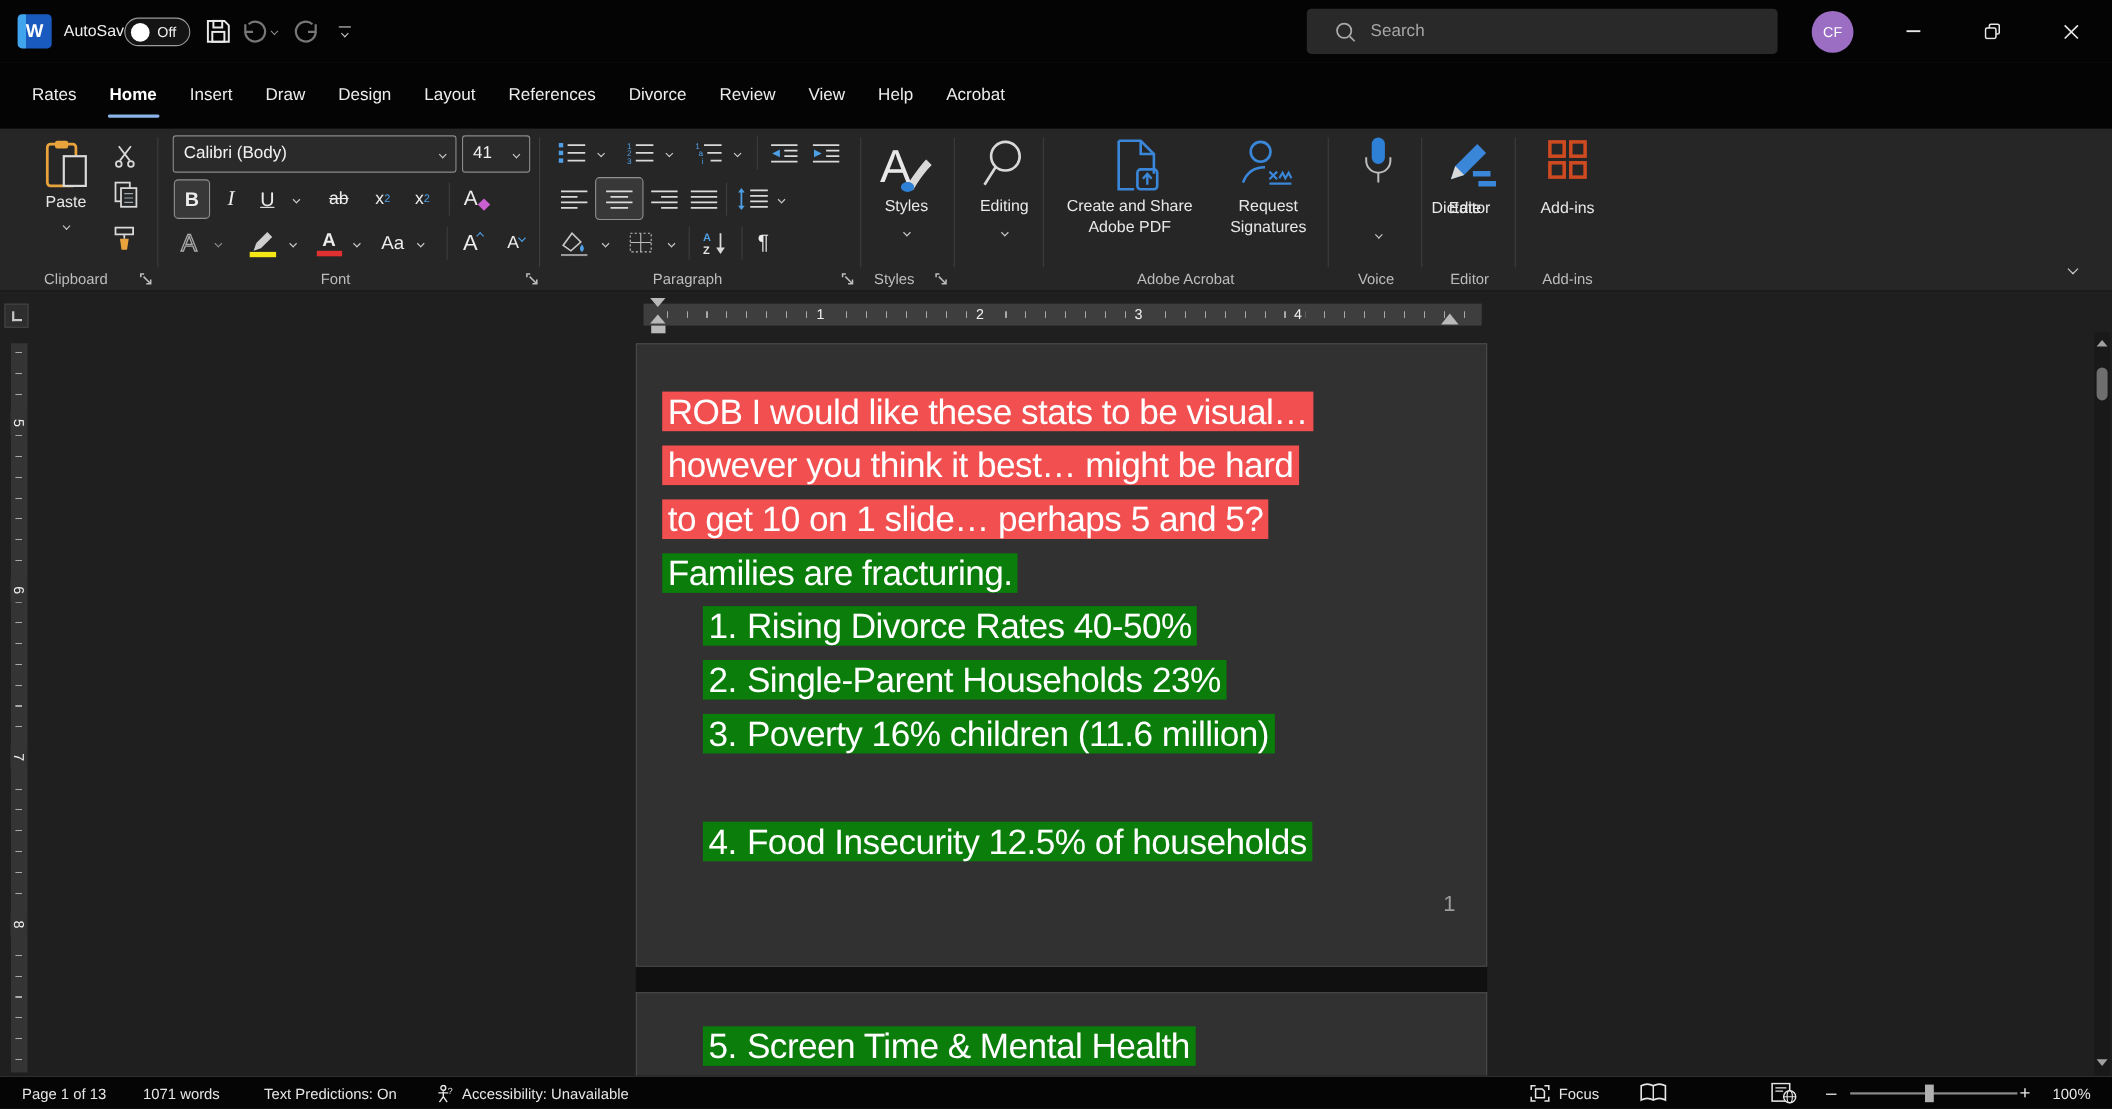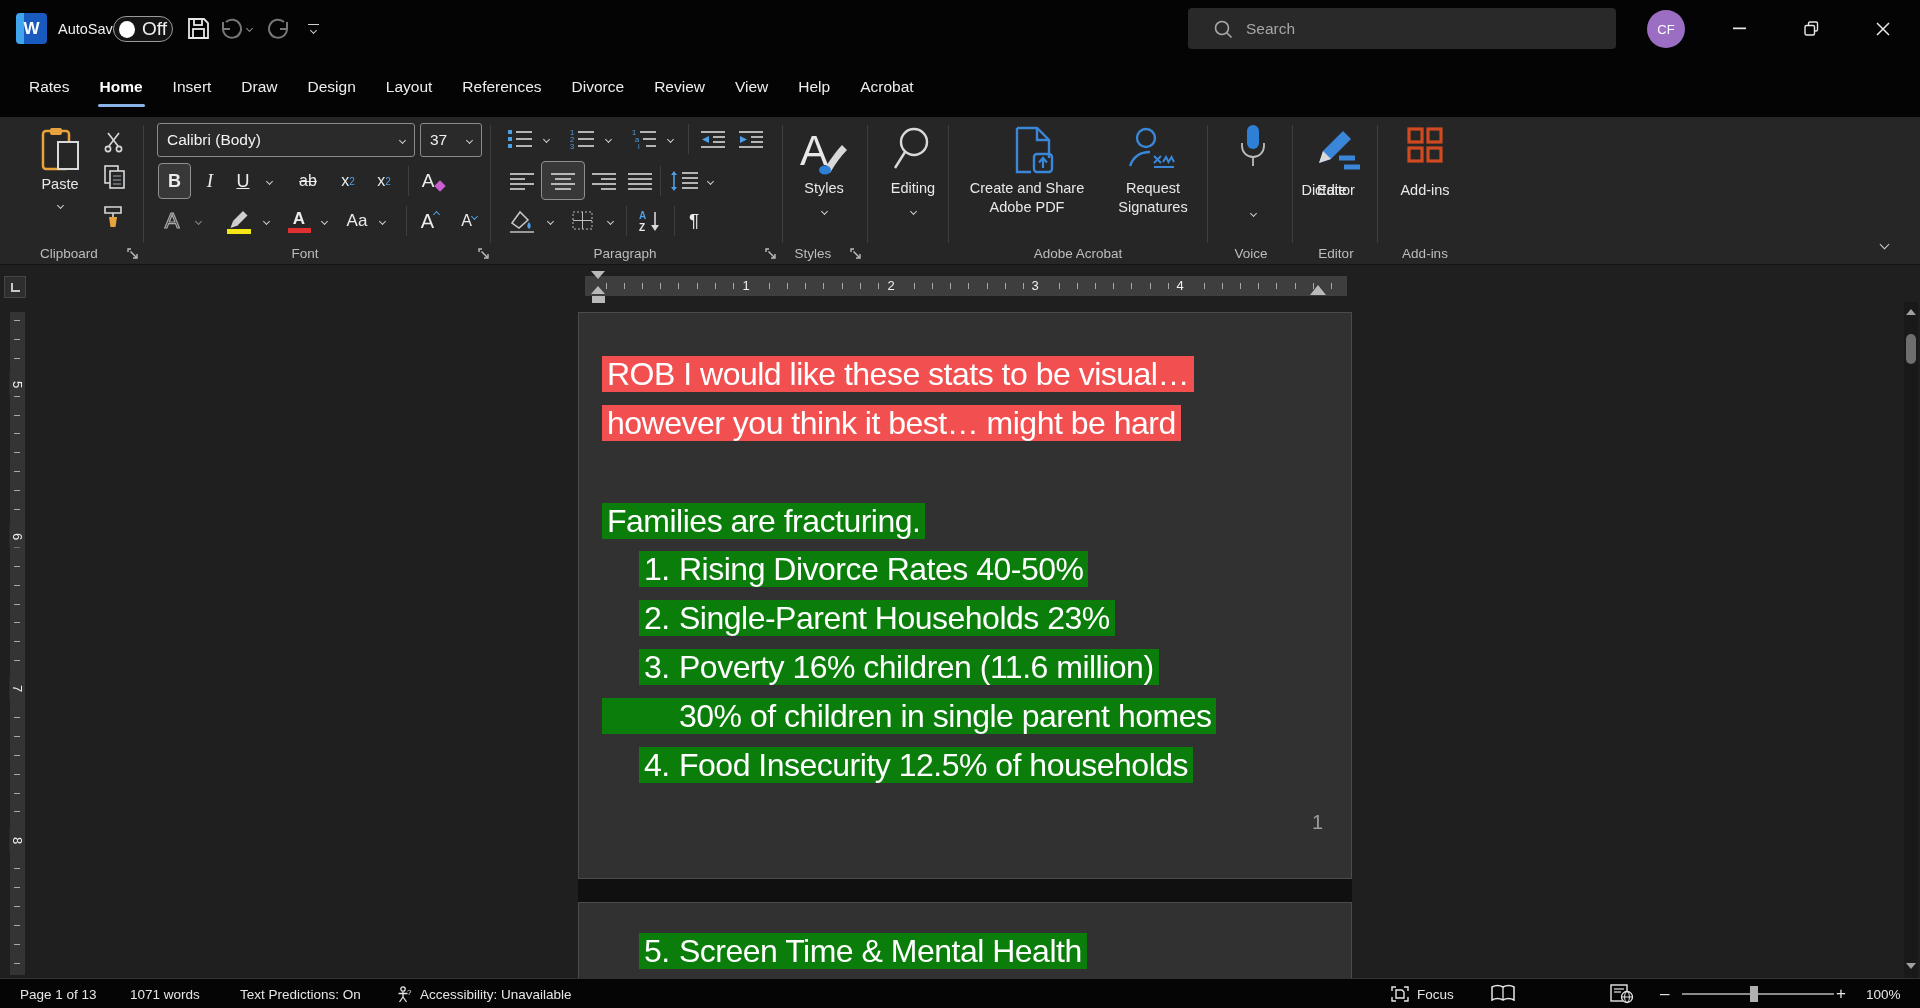--- a/index.html
+++ b/index.html
@@ -10,21 +10,21 @@
 
   
   .titlebar{position:absolute;top:0;left:0;width:1920px;height:57px;background:#040404}
   .word-logo{position:absolute;left:16px;top:13px;width:31px;height:31px;border-radius:4px;
     background:linear-gradient(90deg,#41a5ee 0 8px,#185abd 8px);display:flex;align-items:center;justify-content:center;
     color:#fff;font-weight:bold;font-size:17px}
   .autosave-label{position:absolute;left:58px;top:0;height:57px;display:flex;align-items:center;font-size:14.5px;color:#f0f0f0}
   .toggle{position:absolute;left:113px;top:16px;width:60px;height:26px;border:1.5px solid #9a9a9a;border-radius:13px;
     background:#141414;display:flex;align-items:center;gap:7px;padding:0 5px}
   .knob{width:17px;height:17px;border-radius:50%;background:#fff}
-  .toggle-state{font-size:19px;color:#f0f0f0}
+  .toggle-state{font-size:13px;color:#f0f0f0}
   .qat-btn{position:absolute;top:0;height:57px;display:flex;align-items:center;justify-content:center}
   .title-group{position:absolute;left:429px;top:0;height:57px;display:flex;align-items:center;gap:9px;font-size:15.5px;color:#f2f2f2;white-space:nowrap}
   .searchbox{position:absolute;left:1188px;top:8px;width:428px;height:41px;background:#292929;border-radius:4px;
     display:flex;align-items:center;gap:13px;padding-left:25px}
   .search-ph{font-size:15.5px;color:#a6a6a6}
   .avatar{position:absolute;left:1647px;top:10px;width:38px;height:38px;border-radius:50%;background:var(--avatar-purple,#9B6DC3);
     display:flex;align-items:center;justify-content:center;font-size:13px;color:#fff}
   .winbtn{position:absolute;top:0;width:54px;height:57px;display:flex;align-items:center;justify-content:center}
 
   
@@ -247,21 +247,21 @@
           <path d="M11 7v4H7"></path>
         </g>
       </svg>
   </div>
 
   <div class="combo" style="left:157px;width:258px">
     <span>Calibri (Body)</span>
     <span class="chev sm"></span>
   </div>
   <div class="combo" style="left:420px;width:62px">
-    <span>37</span>
+    <span>41</span>
     <span class="chev sm"></span>
   </div>
   <div class="rbtn boxed" style="left:158px;top:46px;width:33px;height:36px">
     <span class="glyph" style="font-weight:bold;font-size:18px">B</span>
   </div>
   <div class="rbtn" style="left:197px;top:46px;width:26px;height:36px">
     <span class="glyph" style="font-style:italic;font-family:'Liberation Serif',serif;font-size:19px">I</span>
   </div>
   <div class="rbtn" style="left:228px;top:46px;width:30px;height:36px">
     <span class="glyph" style="text-decoration:underline;font-size:18px">U</span>
@@ -630,25 +630,25 @@
 <div class="tri" style="left:1310px;top:285px;border-left:8px solid transparent;border-right:8px solid transparent;border-bottom:10px solid #b9b9b9"></div>
 <div class="vruler"></div>
 <span class="vnum" style="top:377px">5</span>
 <span class="vnum" style="top:529px">6</span>
 <span class="vnum" style="top:681px">7</span>
 <span class="vnum" style="top:833px">8</span>
 
 <div class="page" style="top:312px;height:567px">
   <div class="docline" style="left:23px;top:86px"><span class="hl hl-red">however you think it best… might be hard</span></div>
   <div class="docline" style="left:23px;top:37px"><span class="hl hl-red">ROB I would like these stats to be visual…</span></div>
+  <div class="docline" style="left:23px;top:135px"><span class="hl hl-red">to get 10 on 1 slide… perhaps 5 and 5?</span></div>
   <div class="docline" style="left:23px;top:184px"><span class="hl hl-green">Families are fracturing.</span></div>
   <div class="docline" style="left:60px;top:232px"><span class="hl hl-green"><span class="lnum">1.</span><span>Rising Divorce Rates 40-50%</span></span></div>
   <div class="docline" style="left:60px;top:281px"><span class="hl hl-green"><span class="lnum">2.</span><span>Single-Parent Households 23%</span></span></div>
   <div class="docline" style="left:60px;top:330px"><span class="hl hl-green"><span class="lnum">3.</span><span>Poverty 16% children (11.6 million)</span></span></div>
-  <div class="docline" style="left:23px;top:379px"><span class="hl hl-green" style="padding-left:77px"><span>30% of children in single parent homes</span></span></div>
   <div class="docline" style="left:60px;top:428px"><span class="hl hl-green"><span class="lnum">4.</span><span>Food Insecurity 12.5% of households</span></span></div>
   <div class="pagenum" style="left:733px;top:498px">1</div>
 </div>
 <div class="abs" style="left:578px;top:879px;width:774px;height:23px;background:#101010"></div>
 <div class="page" style="top:902px;height:76px;border-bottom:none">
   <div class="docline" style="left:60px;top:24px"><span class="hl hl-green"><span class="lnum">5.</span><span>Screen Time &amp; Mental Health</span></span></div>
 </div>
 
 <div class="scrolltrack"></div>
 <div class="tri" style="left:1906px;top:309px;border-left:5px solid transparent;border-right:5px solid transparent;border-bottom:6px solid #a0a0a0"></div>

